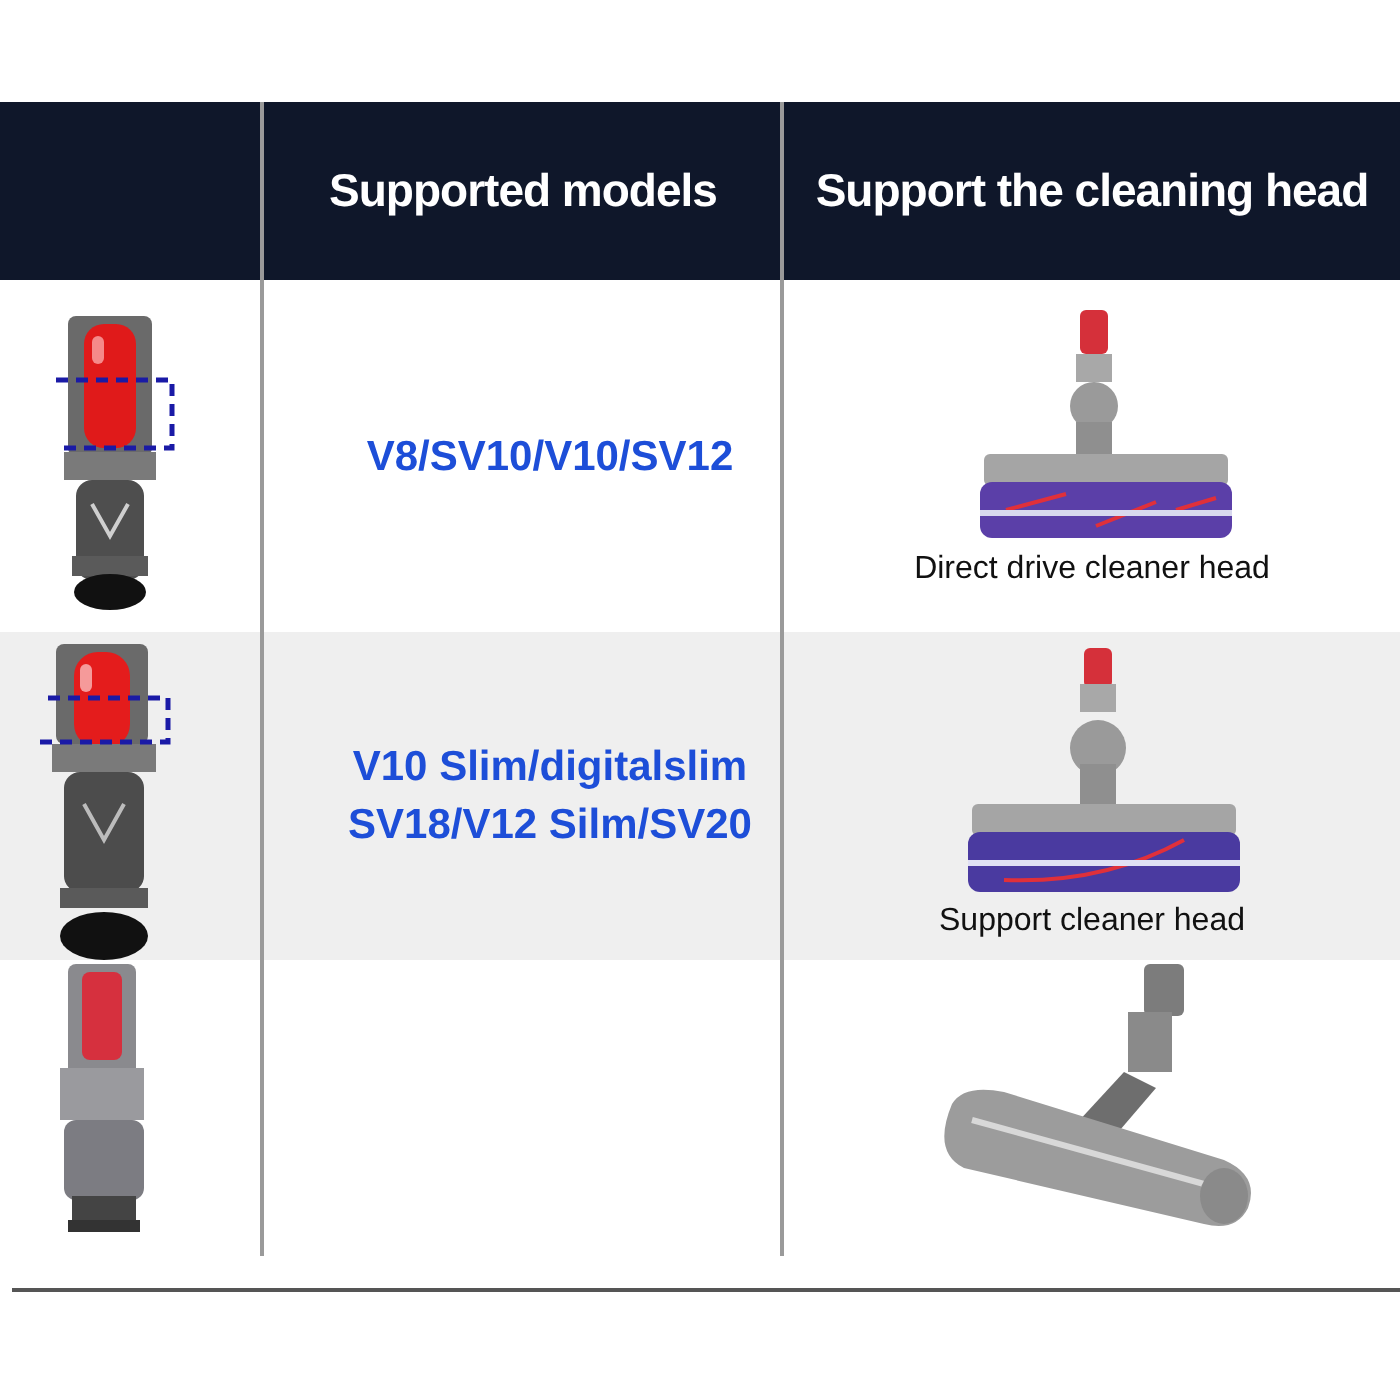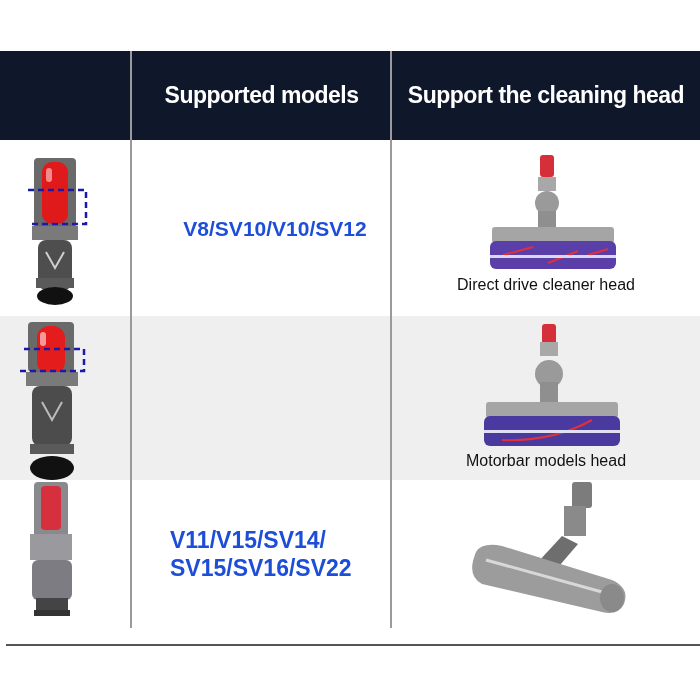--- a/index.html
+++ b/index.html
@@ -88,50 +88,50 @@
         <rect x="17" y="4" width="28" height="48" rx="12" fill="#e41c1c"></rect>
         <rect x="20" y="10" width="6" height="14" rx="3" fill="#f59a9a"></rect>
         <rect x="6" y="50" width="52" height="14" fill="#7a7a7a"></rect>
         <rect x="12" y="64" width="40" height="60" rx="8" fill="#4c4c4c"></rect>
         <path d="M22 80 L32 98 L42 80" stroke="#bcbcbc" stroke-width="2" fill="none"></path>
         <rect x="10" y="122" width="44" height="10" fill="#5a5a5a"></rect>
         <ellipse cx="32" cy="146" rx="22" ry="12" fill="#111"></ellipse>
         <rect x="-6" y="27" width="70" height="22" fill="none" stroke="#1a1aa6" stroke-width="2.5" stroke-dasharray="6,4"></rect>
       </svg>
     </div>
+    <div class="model">V10 Slim/digitalslim
+SV18/V12 Silm/SV20</div>
     <div class="head-cell">
       <div class="shape" style="left:90px; top:6px; width:140px; height:126px;">
         <svg width="140" height="126" viewBox="0 0 140 126">
           <rect x="60" y="2" width="14" height="20" rx="3" fill="#d5303a"></rect>
           <rect x="58" y="20" width="18" height="14" fill="#a8a8a8"></rect>
           <circle cx="67" cy="52" r="14" fill="#9a9a9a"></circle>
           <rect x="58" y="60" width="18" height="34" fill="#8f8f8f"></rect>
           <rect x="4" y="80" width="132" height="16" rx="3" fill="#a5a5a5"></rect>
           <rect x="2" y="94" width="136" height="30" rx="6" fill="#4a3aa0"></rect>
           <path d="M20 118 Q70 120 110 98" stroke="#e0303a" stroke-width="2" fill="none"></path>
           <rect x="2" y="108" width="136" height="3" fill="#e0e0f4"></rect>
         </svg>
       </div>
-      <div class="caption">Motorbar models head</div>
+      <div class="caption">Support cleaner head</div>
     </div>
   </div>
 
   <div class="row r3">
     <div class="adapter" style="left:22px; top:2px; width:60px; height:140px;">
       <svg width="60" height="140" viewBox="0 0 60 140">
         <rect x="12" y="0" width="34" height="58" rx="4" fill="#8a8a8e"></rect>
         <rect x="19" y="4" width="20" height="44" rx="4" fill="#d6303e"></rect>
         <rect x="8" y="52" width="42" height="26" fill="#9a9a9e"></rect>
         <rect x="10" y="78" width="40" height="40" rx="6" fill="#7c7c82"></rect>
         <rect x="14" y="116" width="32" height="16" fill="#444"></rect>
         <rect x="12" y="128" width="36" height="6" fill="#333"></rect>
       </svg>
     </div>
-    <div class="model">V11/V15/SV14/
-SV15/SV16/SV22</div>
     <div class="head-cell">
       <div class="shape" style="left:50px; top:0px; width:200px; height:140px;">
         <svg width="200" height="140" viewBox="0 0 200 140">
           <rect x="130" y="2" width="20" height="26" rx="3" fill="#7c7c7c"></rect>
           <rect x="122" y="26" width="22" height="30" fill="#8a8a8a"></rect>
           <path d="M120 56 L96 82 L112 92 L136 64 Z" fill="#6e6e6e"></path>
           <path d="M34 72 Q40 62 60 66 L170 100 Q188 108 182 124 Q176 136 160 132 L40 104 Q24 96 34 72 Z" fill="#9c9c9c"></path>
           <path d="M44 80 L160 112" stroke="#d8d8d8" stroke-width="3"></path>
           <ellipse cx="170" cy="118" rx="12" ry="14" fill="#8a8a8a"></ellipse>
         </svg>

